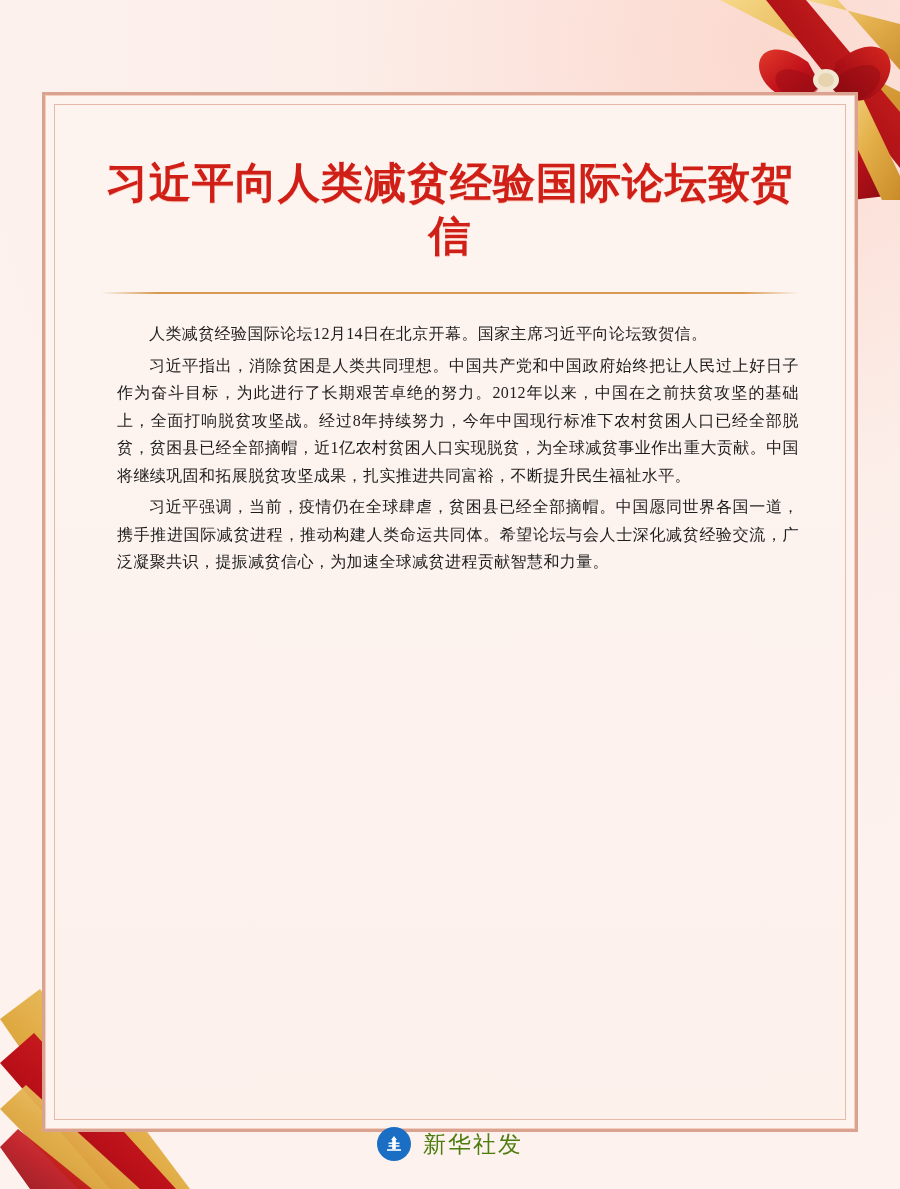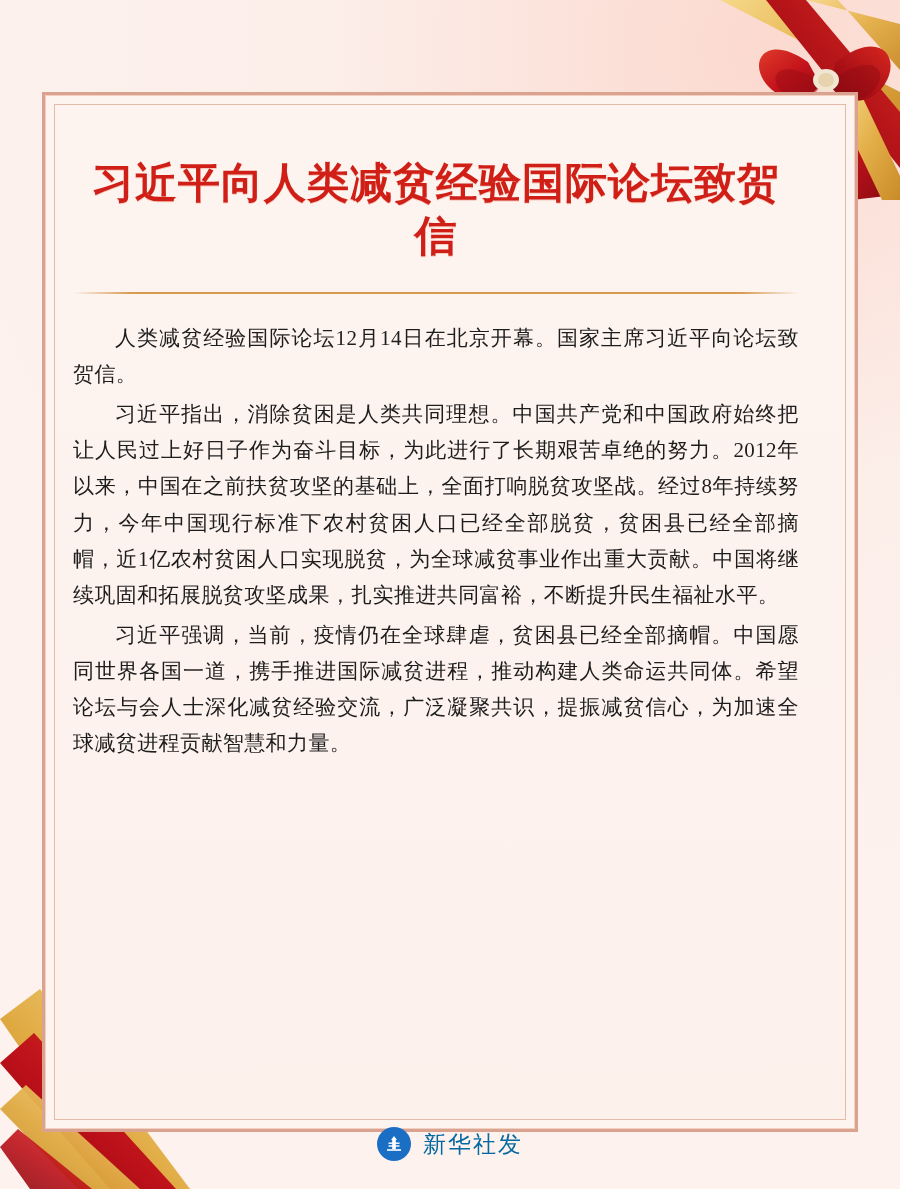--- a/index.html
+++ b/index.html
@@ -35,65 +35,65 @@
     background:#fdf3ef;
     border:3px solid #d9a38f;
     box-sizing:border-box;
     box-shadow:0 0 0 1px #f3cfc1 inset;
   }
   .card-inner{
     position:absolute;inset:9px;
     border:1px solid #e6b9a8;
     background:linear-gradient(180deg,#fdf4f0 0%,#fdf1ec 100%);
     box-sizing:border-box;
-    padding:52px 46px 30px 18px;
+    padding:52px 46px 30px 46px;
   }
 
   h1.title{
     margin:0;
     text-align:center;
     color:#cf1f17;
     font-family:"Liberation Serif","DejaVu Serif",serif;
     font-weight:bold;
     font-size:42px;
     letter-spacing:1px;
     line-height:1.25;
     text-shadow:0 1px 0 #f7c9bd;
   }
   .rule{
     margin:30px auto 26px auto;
     height:2px;width:100%;
     background:linear-gradient(90deg,rgba(214,142,60,0) 0%,#d89a52 8%,#d89a52 92%,rgba(214,142,60,0) 100%);
   }
 
   .body-text p{
-    margin:0 0 4px 0;
+    margin:0 0 4px 16px;
     color:#1d1d1d;
-    font-size:21px;
+    font-size:16px;
     line-height:1.72;
     text-align:justify;
     text-indent:2em;
     letter-spacing:0.4px;
     font-family:"Liberation Serif","DejaVu Serif",serif;
   }
 
   
   .footer{
     position:absolute;
     left:0;right:0;bottom:28px;
     display:flex;align-items:center;justify-content:center;gap:12px;
   }
   .footer-logo{
     width:34px;height:34px;border-radius:50%;
     background:#1a6fc4;
     display:flex;align-items:center;justify-content:center;
     color:#fff;
   }
   .footer-text{
-    font-size:23px;color:#0369a1;letter-spacing:2px;
+    font-size:23px;color:#4d7c0f;letter-spacing:2px;
     font-family:"Liberation Sans","DejaVu Sans",sans-serif;
     text-align:right;
   }
 </style>
 </head>
 <body>
 
 <div class="bg-wash"></div>
 
 <svg class="ribbon-top" viewBox="0 0 330 200" aria-hidden="true">

